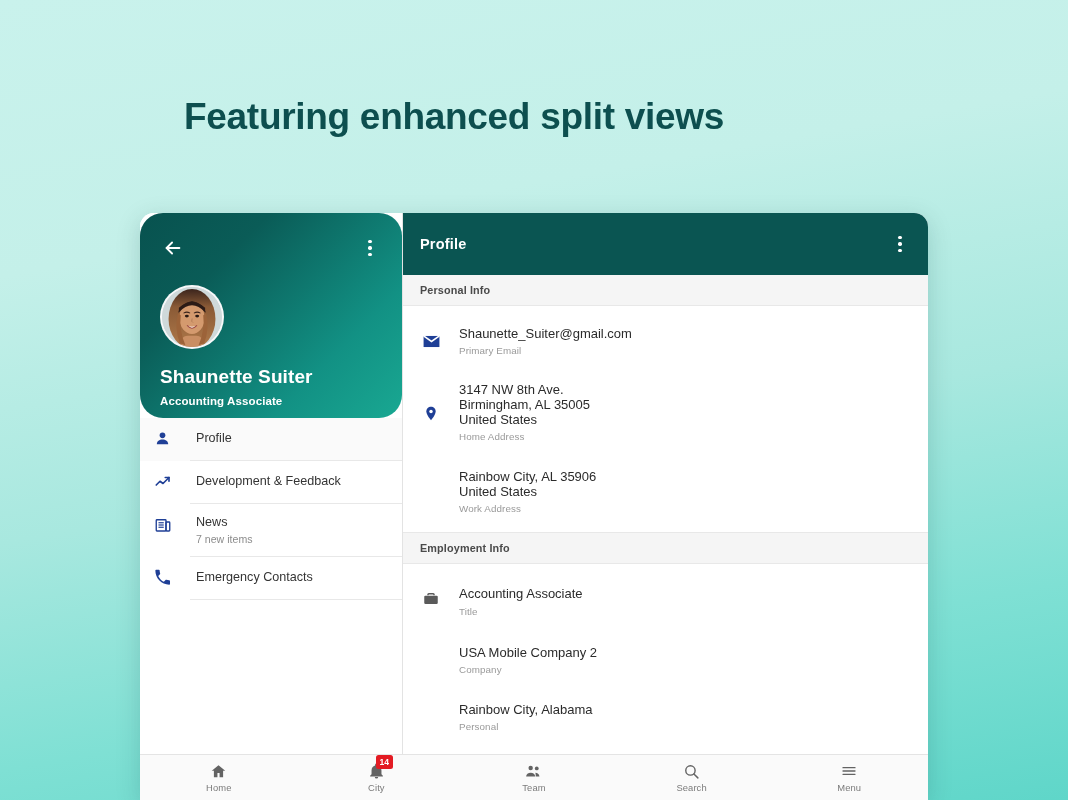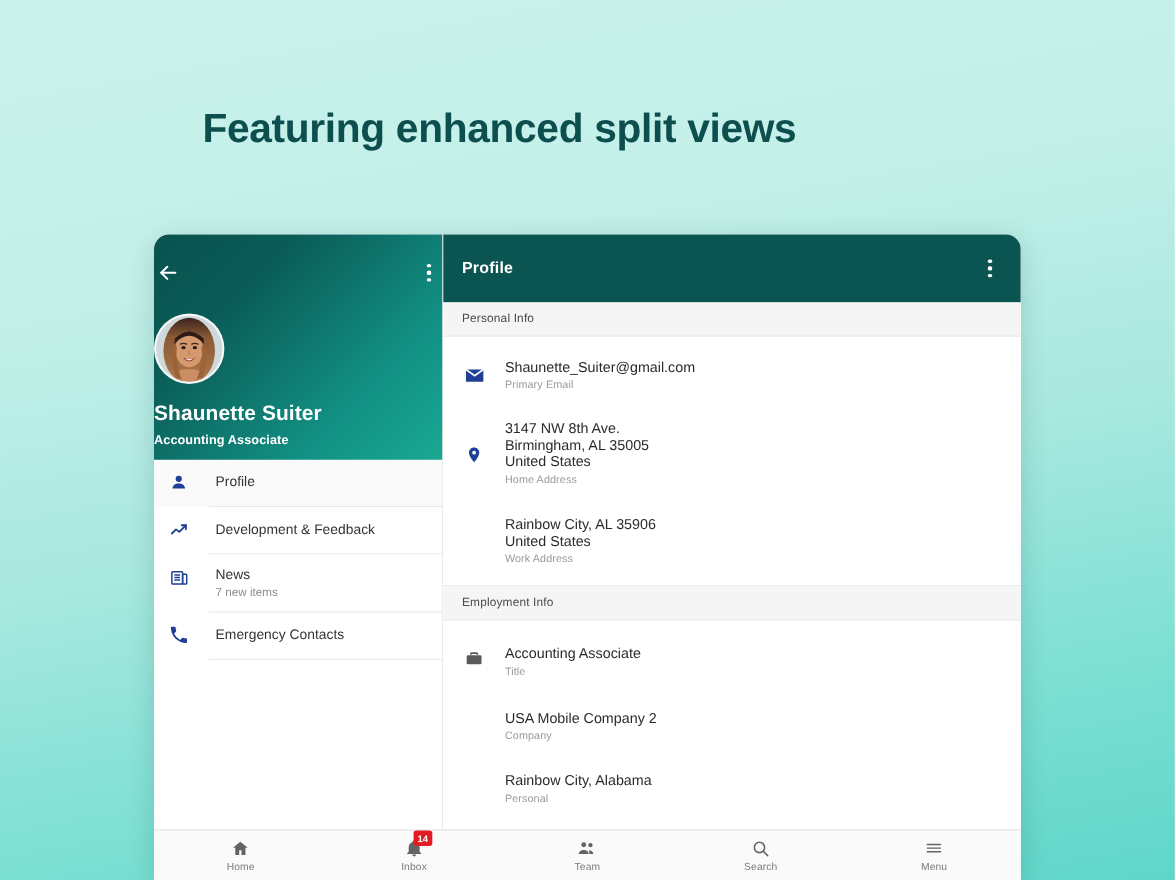--- a/index.html
+++ b/index.html
@@ -59,21 +59,22 @@
     flex-direction: column;
     border-right: 1px solid #e3e3e3;
     min-height: 0;
   }
 
   .left-header {
     height: 205px;
     flex: 0 0 205px;
     background: linear-gradient(135deg, #08524f 0%, #0a5c57 28%, #129184 72%, #19a892 100%);
     position: relative;
-    padding: 0 0;
+    padding: 0 20px;
+    border-radius: 23px;
   }
 
   .lh-topbar {
     height: 70px;
     display: flex;
     align-items: center;
     justify-content: space-between;
   }
 
   .back-arrow {
@@ -205,21 +206,21 @@
     overflow: hidden;
     background: #ffffff;
     min-height: 0;
   }
 
   .section-head {
     background: #f5f5f5;
     border-bottom: 1px solid #e8e8e8;
     padding: 9px 0 9px 17px;
     font-size: 10.8px;
-    font-weight: normal;
+    font-weight: bold;
     color: #4a4a4a;
     letter-spacing: 0.15px;
   }
 
   .detail-row {
     display: flex;
     align-items: flex-start;
     padding: 0 16px 0 0;
   }
   .dr-icon {
@@ -540,21 +541,21 @@
       <div class="nav-label">Home</div>
     </div>
 
     <div class="nav-item">
       <div class="nav-ico">
         <svg width="17" height="17" viewBox="0 0 24 24" fill="currentColor">
           <path d="M12 22a2.4 2.4 0 0 0 2.4-2.4H9.6A2.4 2.4 0 0 0 12 22zm7-6v-5.5c0-3.4-1.9-6.2-5-6.9V2.8a2 2 0 1 0-4 0v.8c-3.1.7-5 3.5-5 6.9V16l-2 2v1h18v-1z"></path>
         </svg>
         <div class="badge">14</div>
       </div>
-      <div class="nav-label">Inbox</div>
+      <div class="nav-label">City</div>
     </div>
 
     <div class="nav-item">
       <div class="nav-ico">
         <svg width="19" height="17" viewBox="0 0 24 24" fill="currentColor">
           <circle cx="8" cy="7" r="3.1"></circle>
             <circle cx="16.6" cy="7.6" r="2.7"></circle>
           <path d="M1.6 19c0-3.4 2.9-5.4 6.4-5.4s6.4 2 6.4 5.4z"></path>
           <path d="M14.6 13.9c3 .2 5.4 1.9 5.8 5.1h-5.2c0-1.9-.2-3.6-.6-5.1z"></path>
         </svg>

